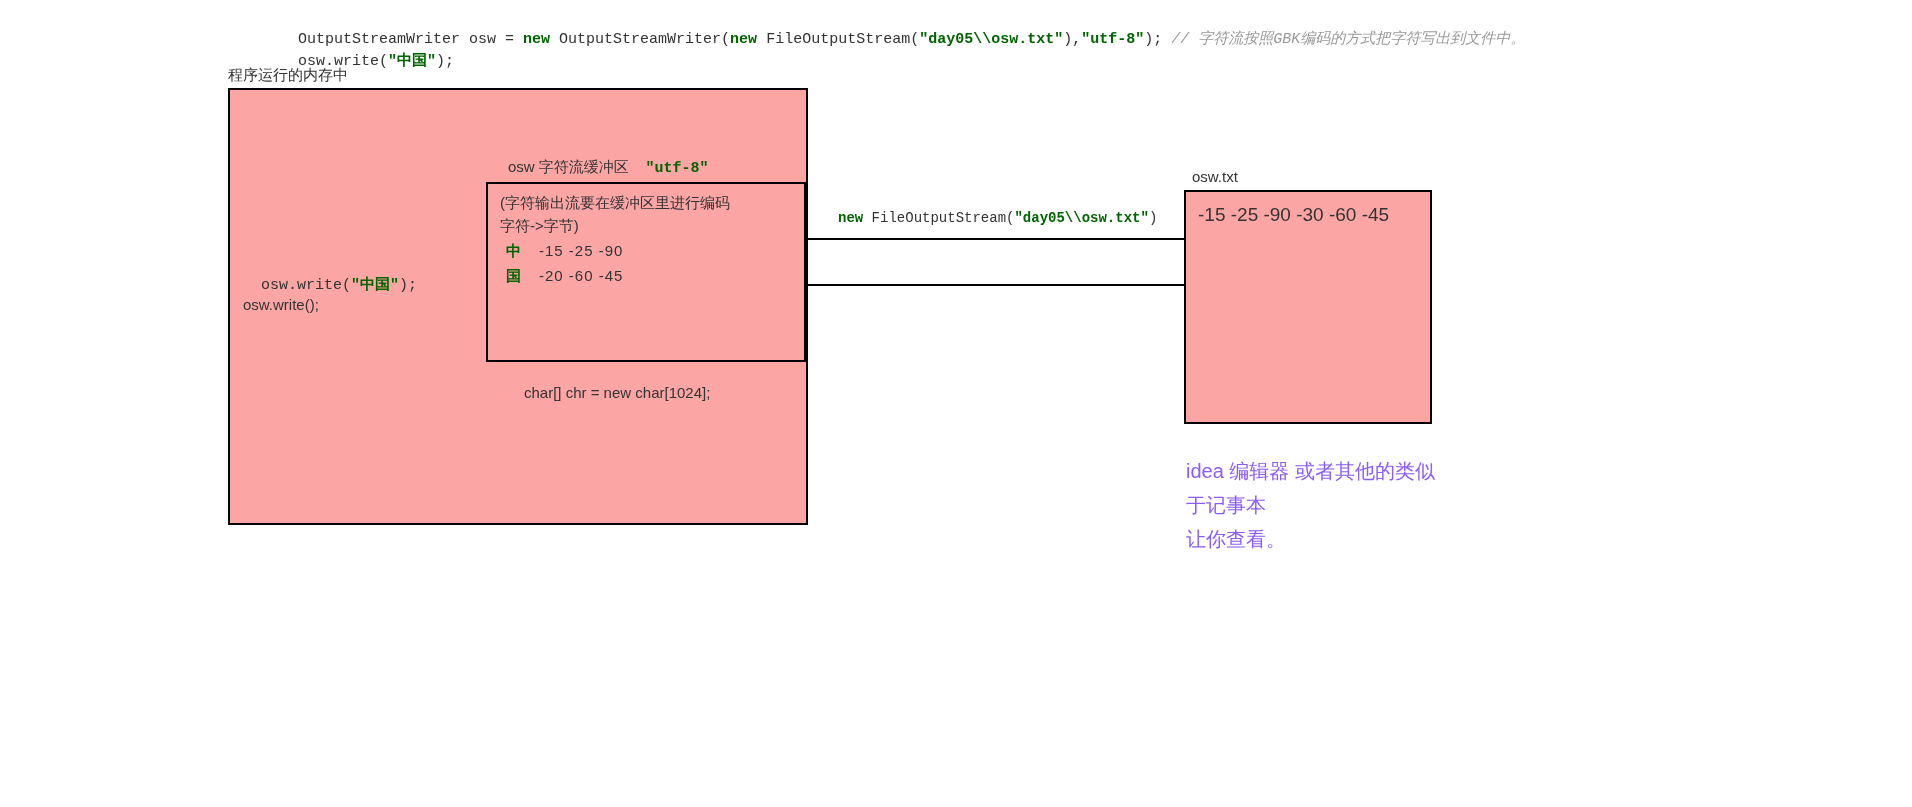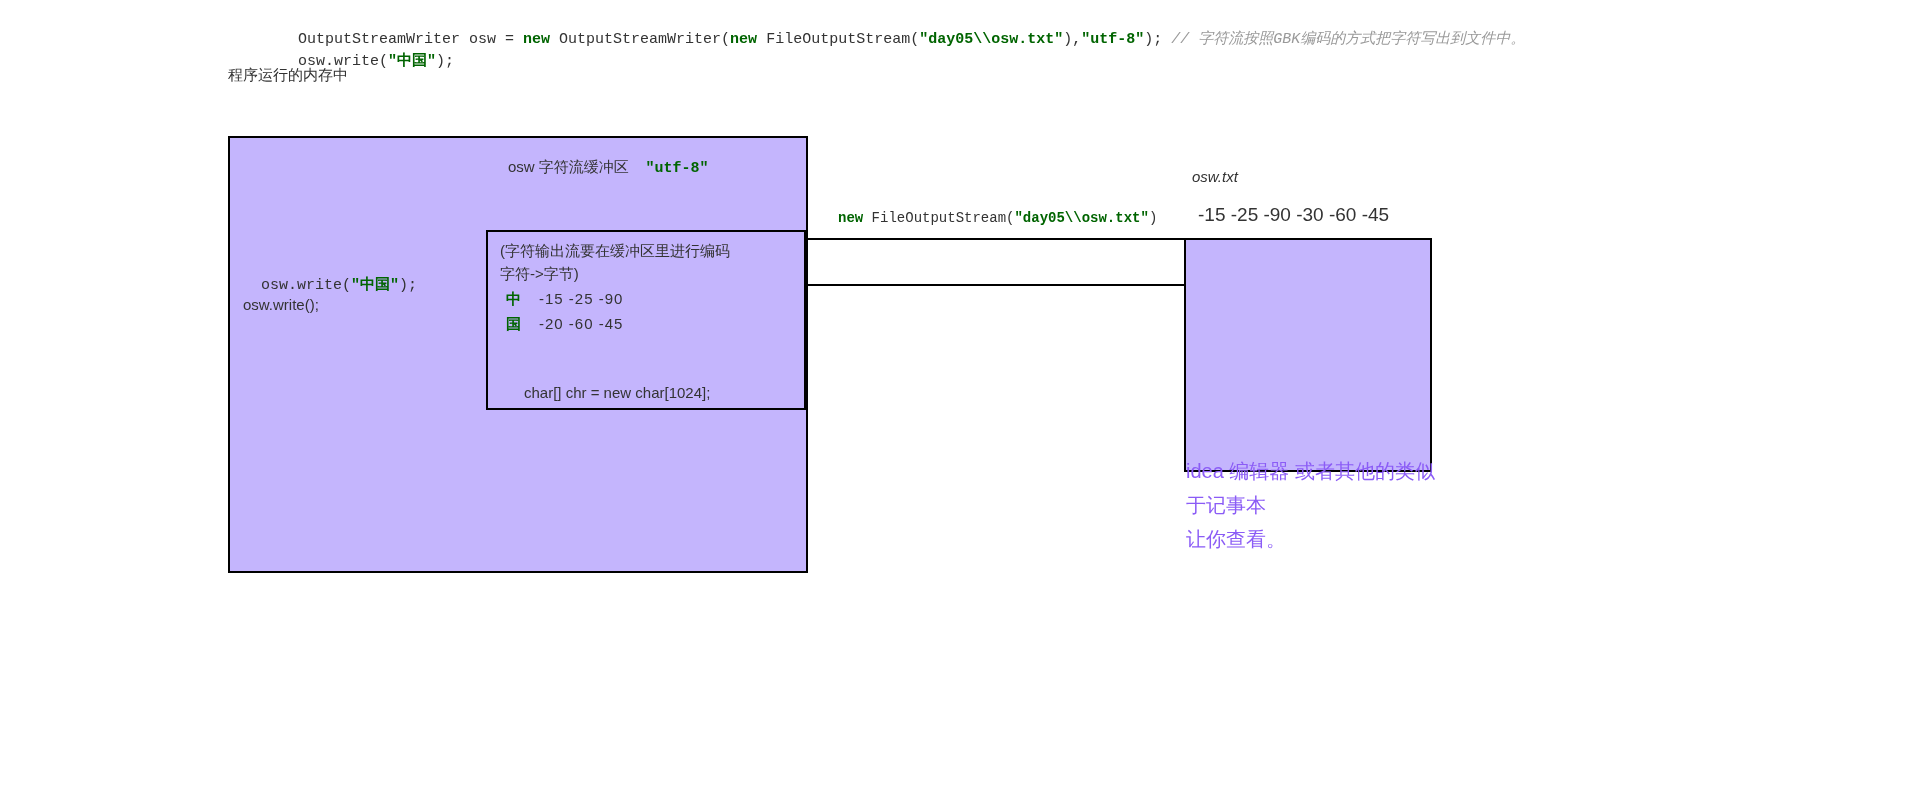--- a/index.html
+++ b/index.html
@@ -18,22 +18,21 @@
     .comment { color: #999999; font-style: italic; }
     .code-line {
       position: absolute;
       font-family: Consolas, "Courier New", monospace;
       font-size: 15px;
       white-space: pre;
     }
     .box {
       position: absolute;
       border: 2px solid #000000;
-      background: #c4b5fd;
-      margin-top: 48px;
+      background: #fca5a5;
     }
     .label {
       position: absolute;
       font-size: 15px;
       color: #333333;
     }
     .mono { font-family: Consolas, "Courier New", monospace; }
     .data-row {
       display: flex;
       align-items: baseline;
@@ -97,21 +96,21 @@
 
 <div class="label" style="top:384px; left:524px;">char[] chr = new char[1024];</div>
 
 <div class="hline" style="top:238px; left:808px; width:376px;"></div>
 <div class="hline" style="top:284px; left:808px; width:376px;"></div>
 
 <div class="label mono" style="top:210px; left:838px; font-size:14px;">
   <span class="kw">new</span><span> FileOutputStream(</span><span class="str-path">"day05\\osw.txt"</span><span>)</span>
 </div>
 
-<div class="label" style="top:168px; left:1192px;font-style:italic;">osw.txt</div>
+<div class="label" style="top:168px; left:1192px;">osw.txt</div>
 
 <div class="box" style="top:190px; left:1184px; width:248px; height:234px;"></div>
 <div class="file-bytes" style="top:204px; left:1198px;">-15 -25  -90   -30   -60 -45</div>
 
 <div class="desc" style="top:454px; left:1186px; width:260px;">
   <div>idea 编辑器 或者其他的类似于记事本</div>
   <div>让你查看。</div>
 </div>
 
 </body></html>

